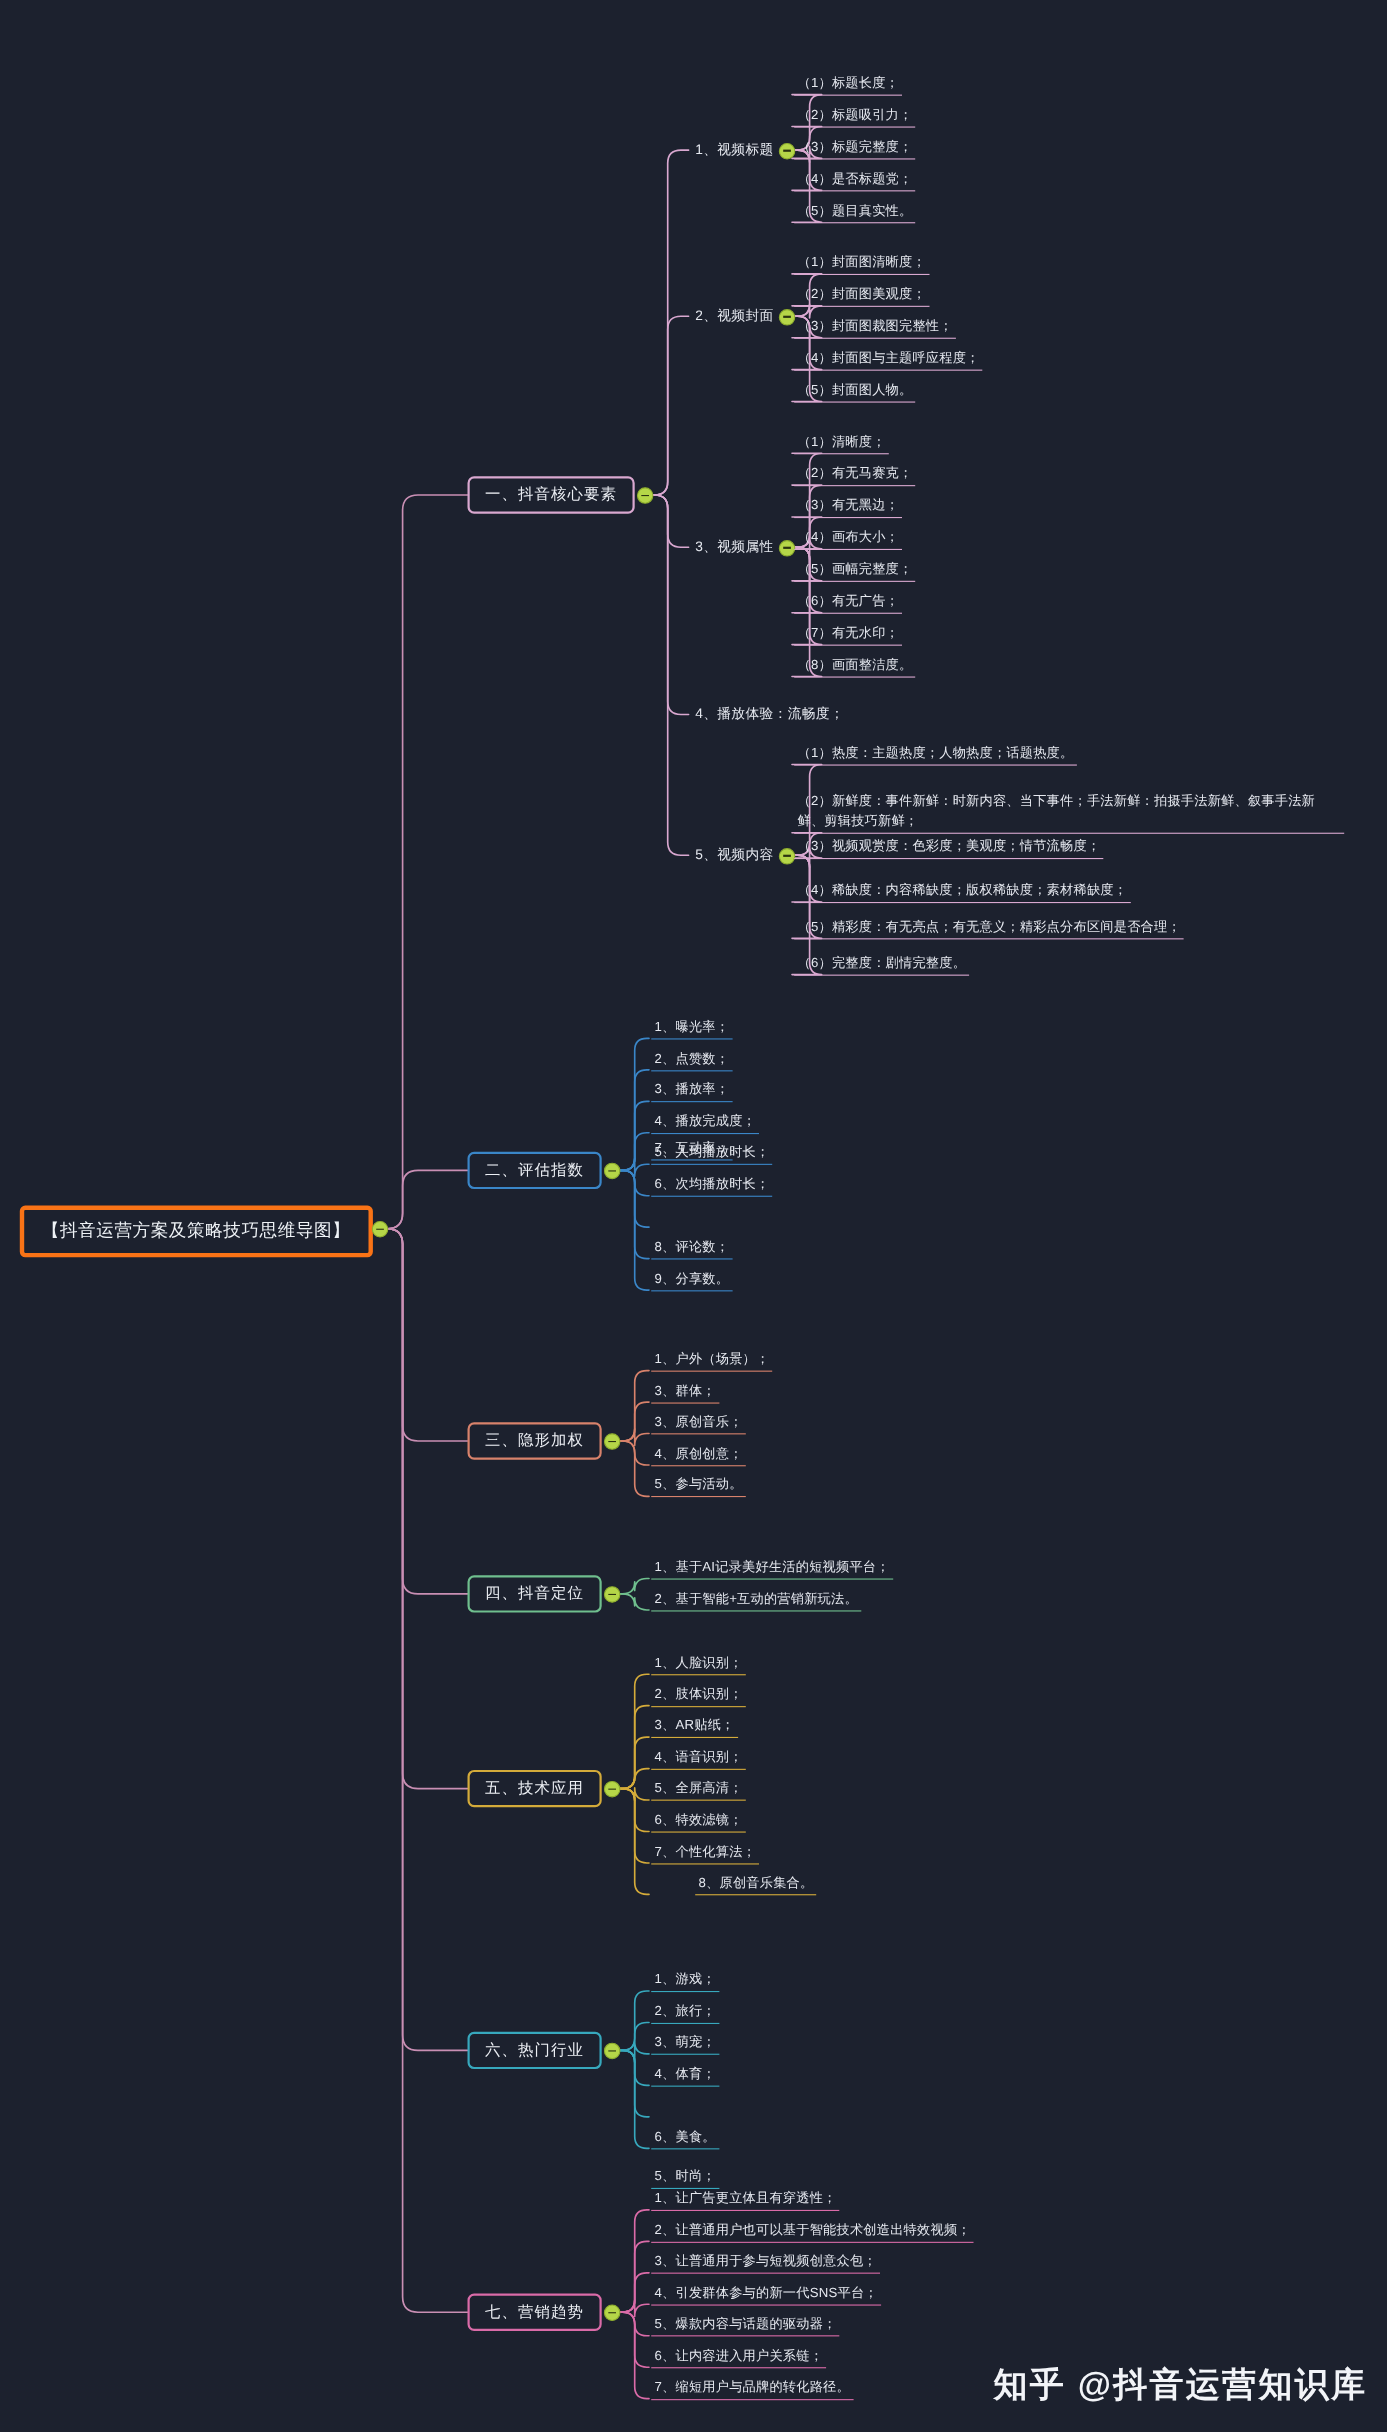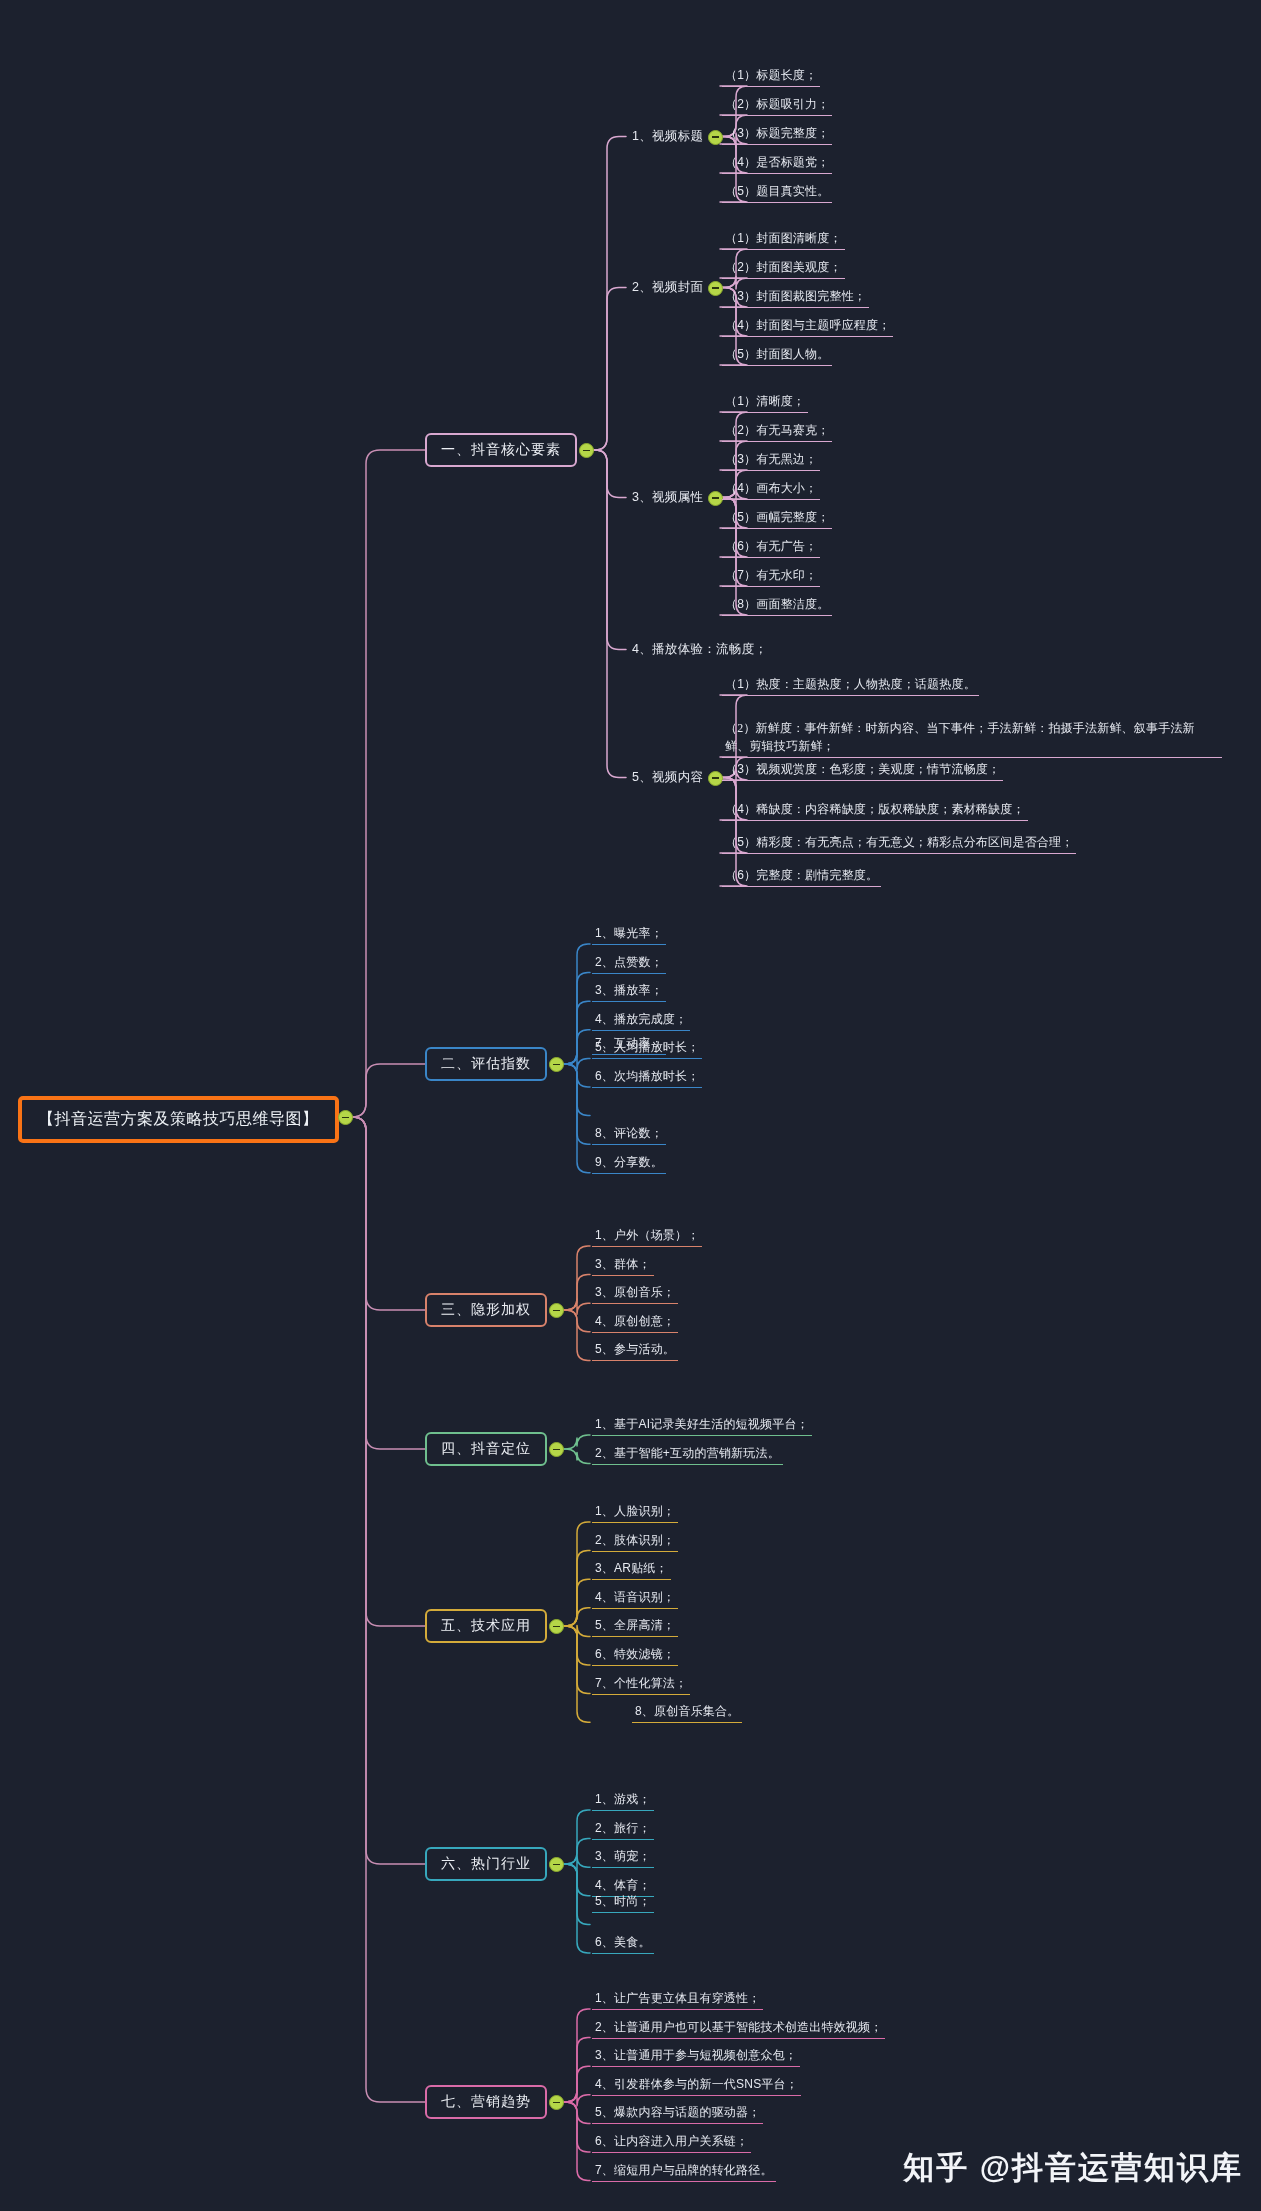--- a/index.html
+++ b/index.html
@@ -25,21 +25,21 @@
   .b1{
     border:2px solid;border-radius:6px;padding:6px 14px;
     font-size:14px;letter-spacing:1px;background:#1c212e;color:#eceff4;
   }
   .b2{font-size:12.5px;color:#e6e9f0;padding:1px 2px;letter-spacing:.3px;}
   .leaf{
     font-size:12px;color:#e6e9f0;letter-spacing:.2px;line-height:17px;
     padding:1px 3px 2px 3px;
     border-bottom:1.4px solid;
   }
-  .wrap{white-space:normal;line-height:18px;font-family:Liberation Serif, serif;}
+  .wrap{white-space:normal;line-height:18px;}
 
   
   .knob{
     position:absolute;width:13px;height:13px;border-radius:50%;
     background:#b5d648;border:1px solid #8fae2e;
     display:flex;align-items:center;justify-content:center;
   }
   .knob i{display:block;width:7px;height:1.6px;background:#2b3410;}
 
   .wm{
@@ -221,21 +221,21 @@
     <div class="node leaf" style="left: 592px; top: 1673.6px; border-bottom-color: rgb(212, 171, 58);">7、个性化算法；</div>
     <div class="node leaf" style="left: 592px; top: 1702.2px; border-bottom-color: rgb(212, 171, 58); margin-left: 40px;">8、原创音乐集合。</div>
     <div class="node b1" style="left: 425px; top: 1847px; border-color: rgb(55, 168, 189);">六、热门行业</div>
     <div class="knob" style="left: 549px; top: 1857px;">
       <i></i>
     </div>
     <div class="node leaf" style="left: 592px; top: 1790px; border-bottom-color: rgb(55, 168, 189);">1、游戏；</div>
     <div class="node leaf" style="left: 592px; top: 1818.6px; border-bottom-color: rgb(55, 168, 189);">2、旅行；</div>
     <div class="node leaf" style="left: 592px; top: 1847.2px; border-bottom-color: rgb(55, 168, 189);">3、萌宠；</div>
     <div class="node leaf" style="left: 592px; top: 1875.8px; border-bottom-color: rgb(55, 168, 189);">4、体育；</div>
-    <div class="node leaf" style="left: 592px; top: 1892px; border-bottom-color: rgb(55, 168, 189);">5、时尚；</div>
+    <div class="node leaf" style="left: 592px; top: 1969px; border-bottom-color: rgb(55, 168, 189);">5、时尚；</div>
     <div class="node leaf" style="left: 592px; top: 1933px; border-bottom-color: rgb(55, 168, 189);">6、美食。</div>
     <div class="node b1" style="left: 425px; top: 2085px; border-color: rgb(218, 107, 168);">七、营销趋势</div>
     <div class="knob" style="left: 549px; top: 2095px;">
       <i></i>
     </div>
     <div class="node leaf" style="left: 592px; top: 1989px; border-bottom-color: rgb(218, 107, 168);">1、让广告更立体且有穿透性；</div>
     <div class="node leaf" style="left: 592px; top: 2017.6px; border-bottom-color: rgb(218, 107, 168);">2、让普通用户也可以基于智能技术创造出特效视频；</div>
     <div class="node leaf" style="left: 592px; top: 2046.2px; border-bottom-color: rgb(218, 107, 168);">3、让普通用于参与短视频创意众包；</div>
     <div class="node leaf" style="left: 592px; top: 2074.8px; border-bottom-color: rgb(218, 107, 168);">4、引发群体参与的新一代SNS平台；</div>
     <div class="node leaf" style="left: 592px; top: 2103.4px; border-bottom-color: rgb(218, 107, 168);">5、爆款内容与话题的驱动器；</div>

